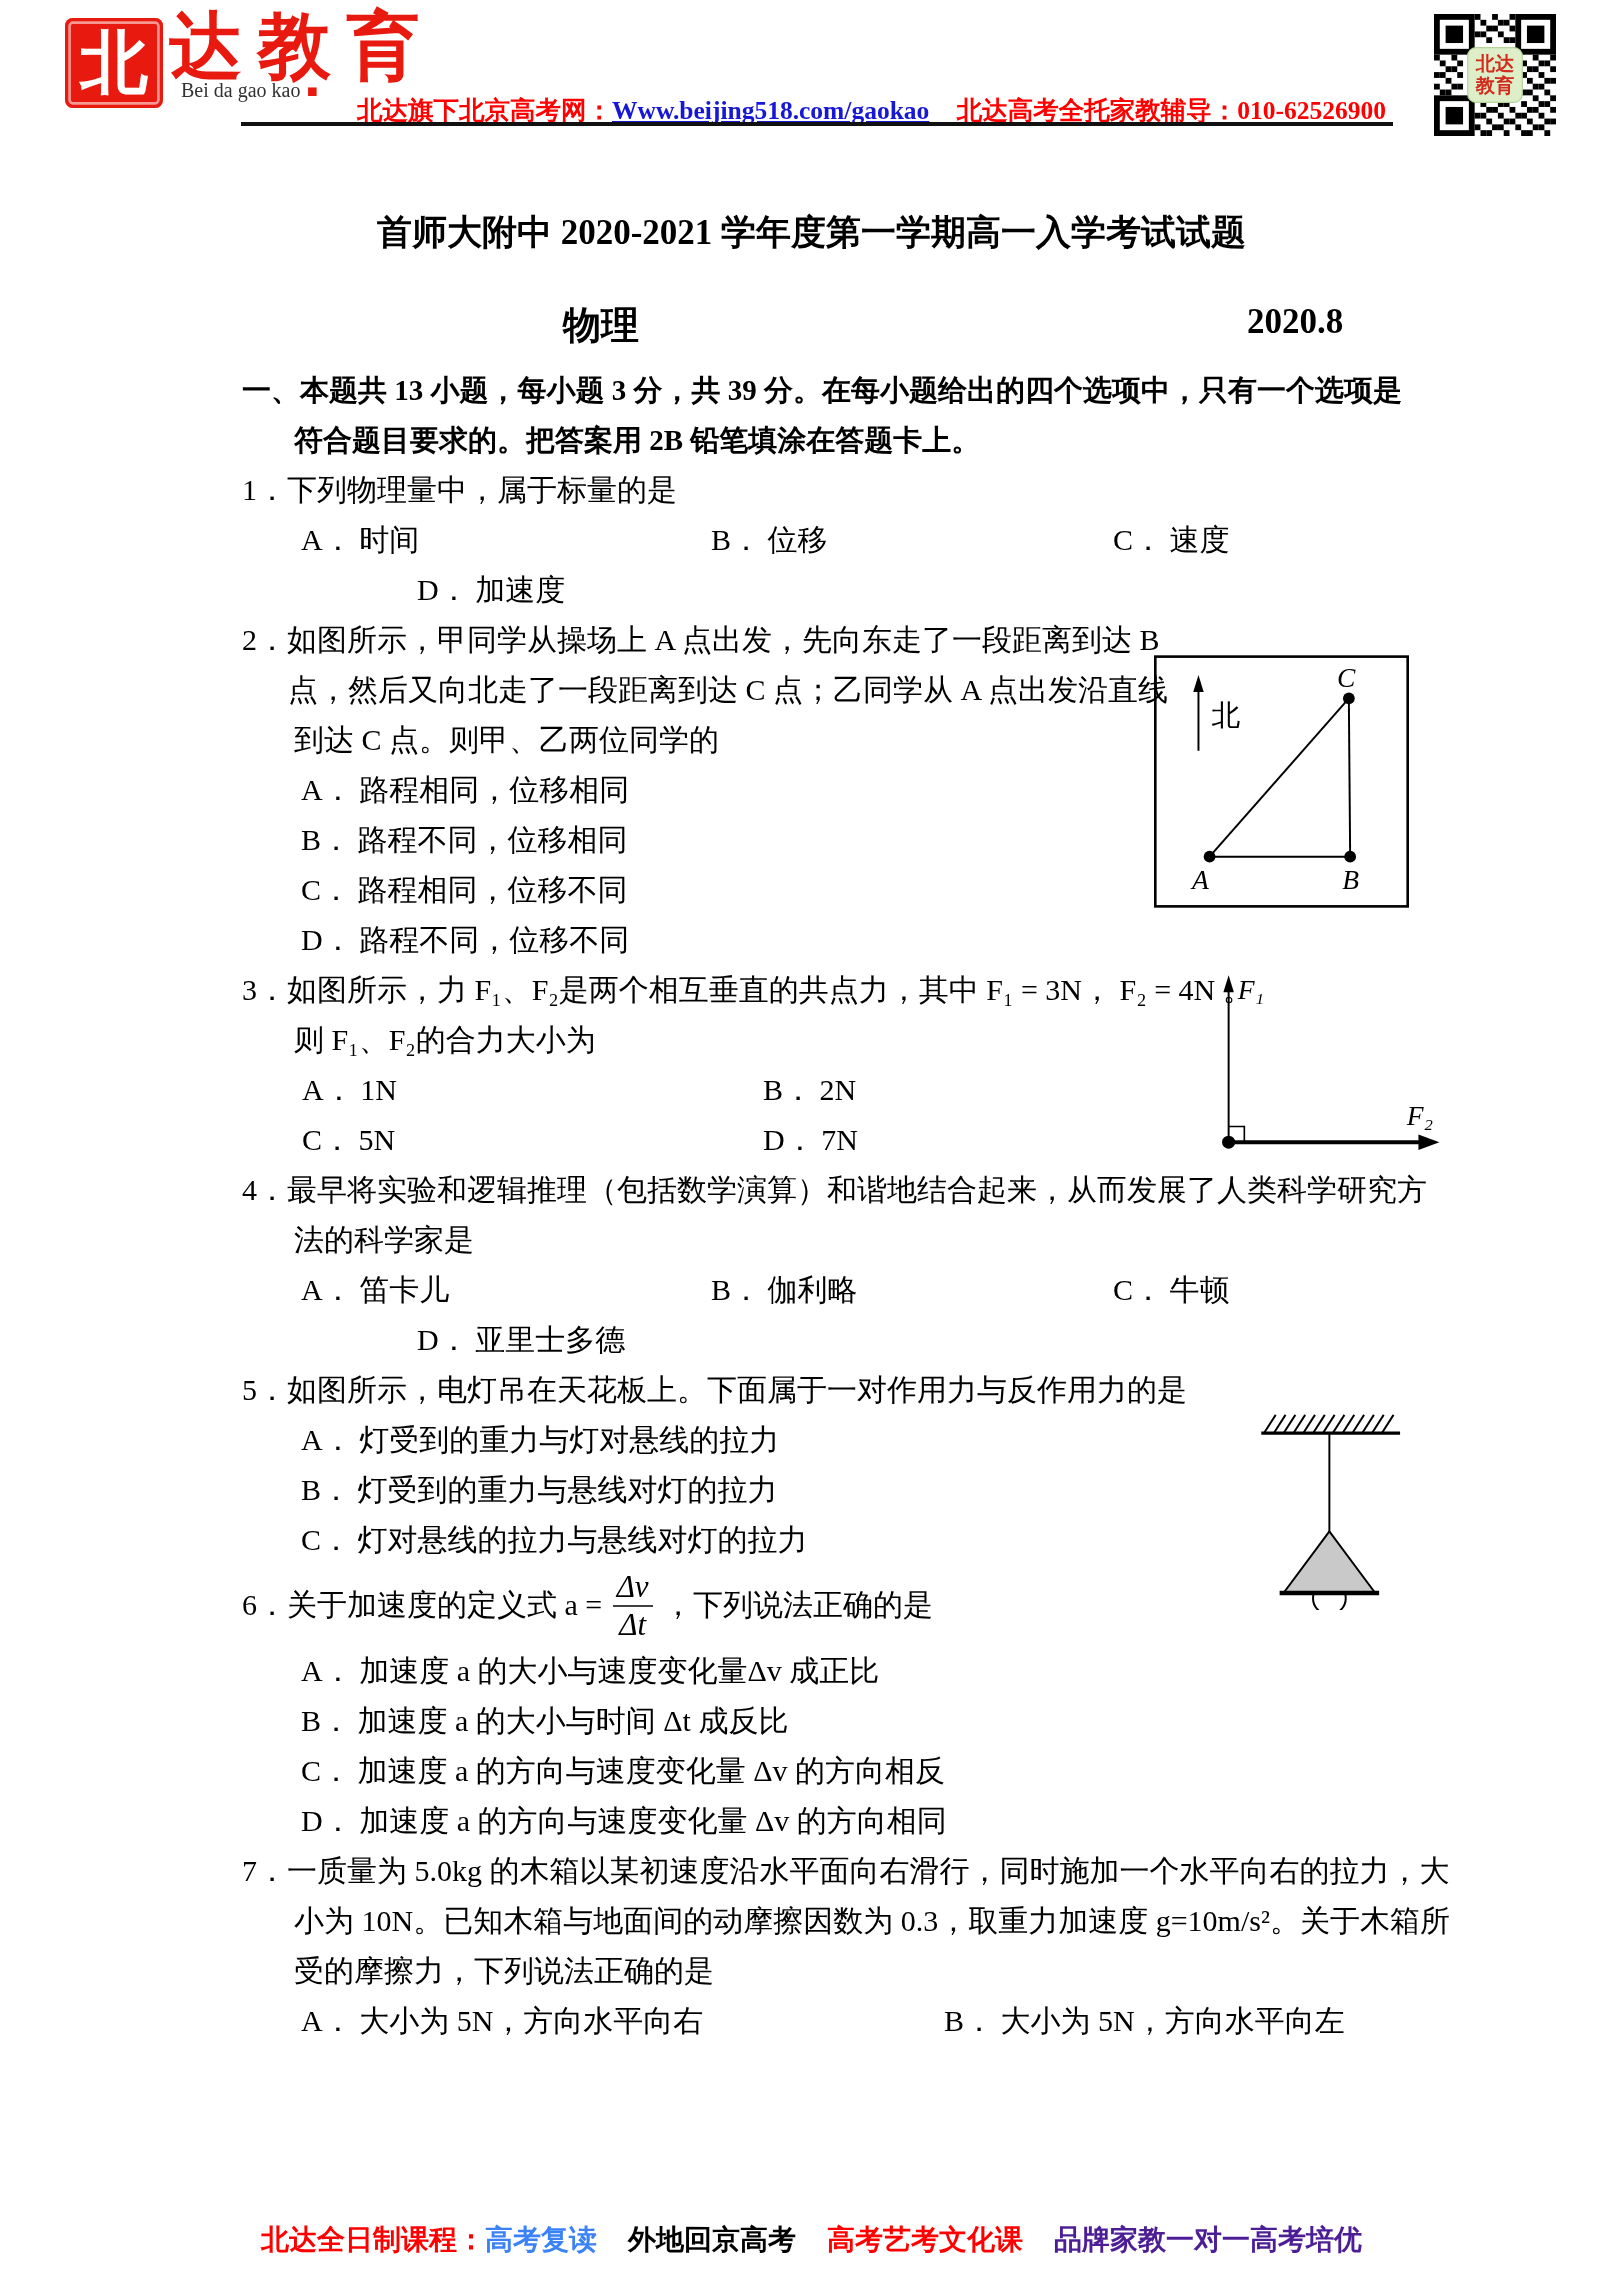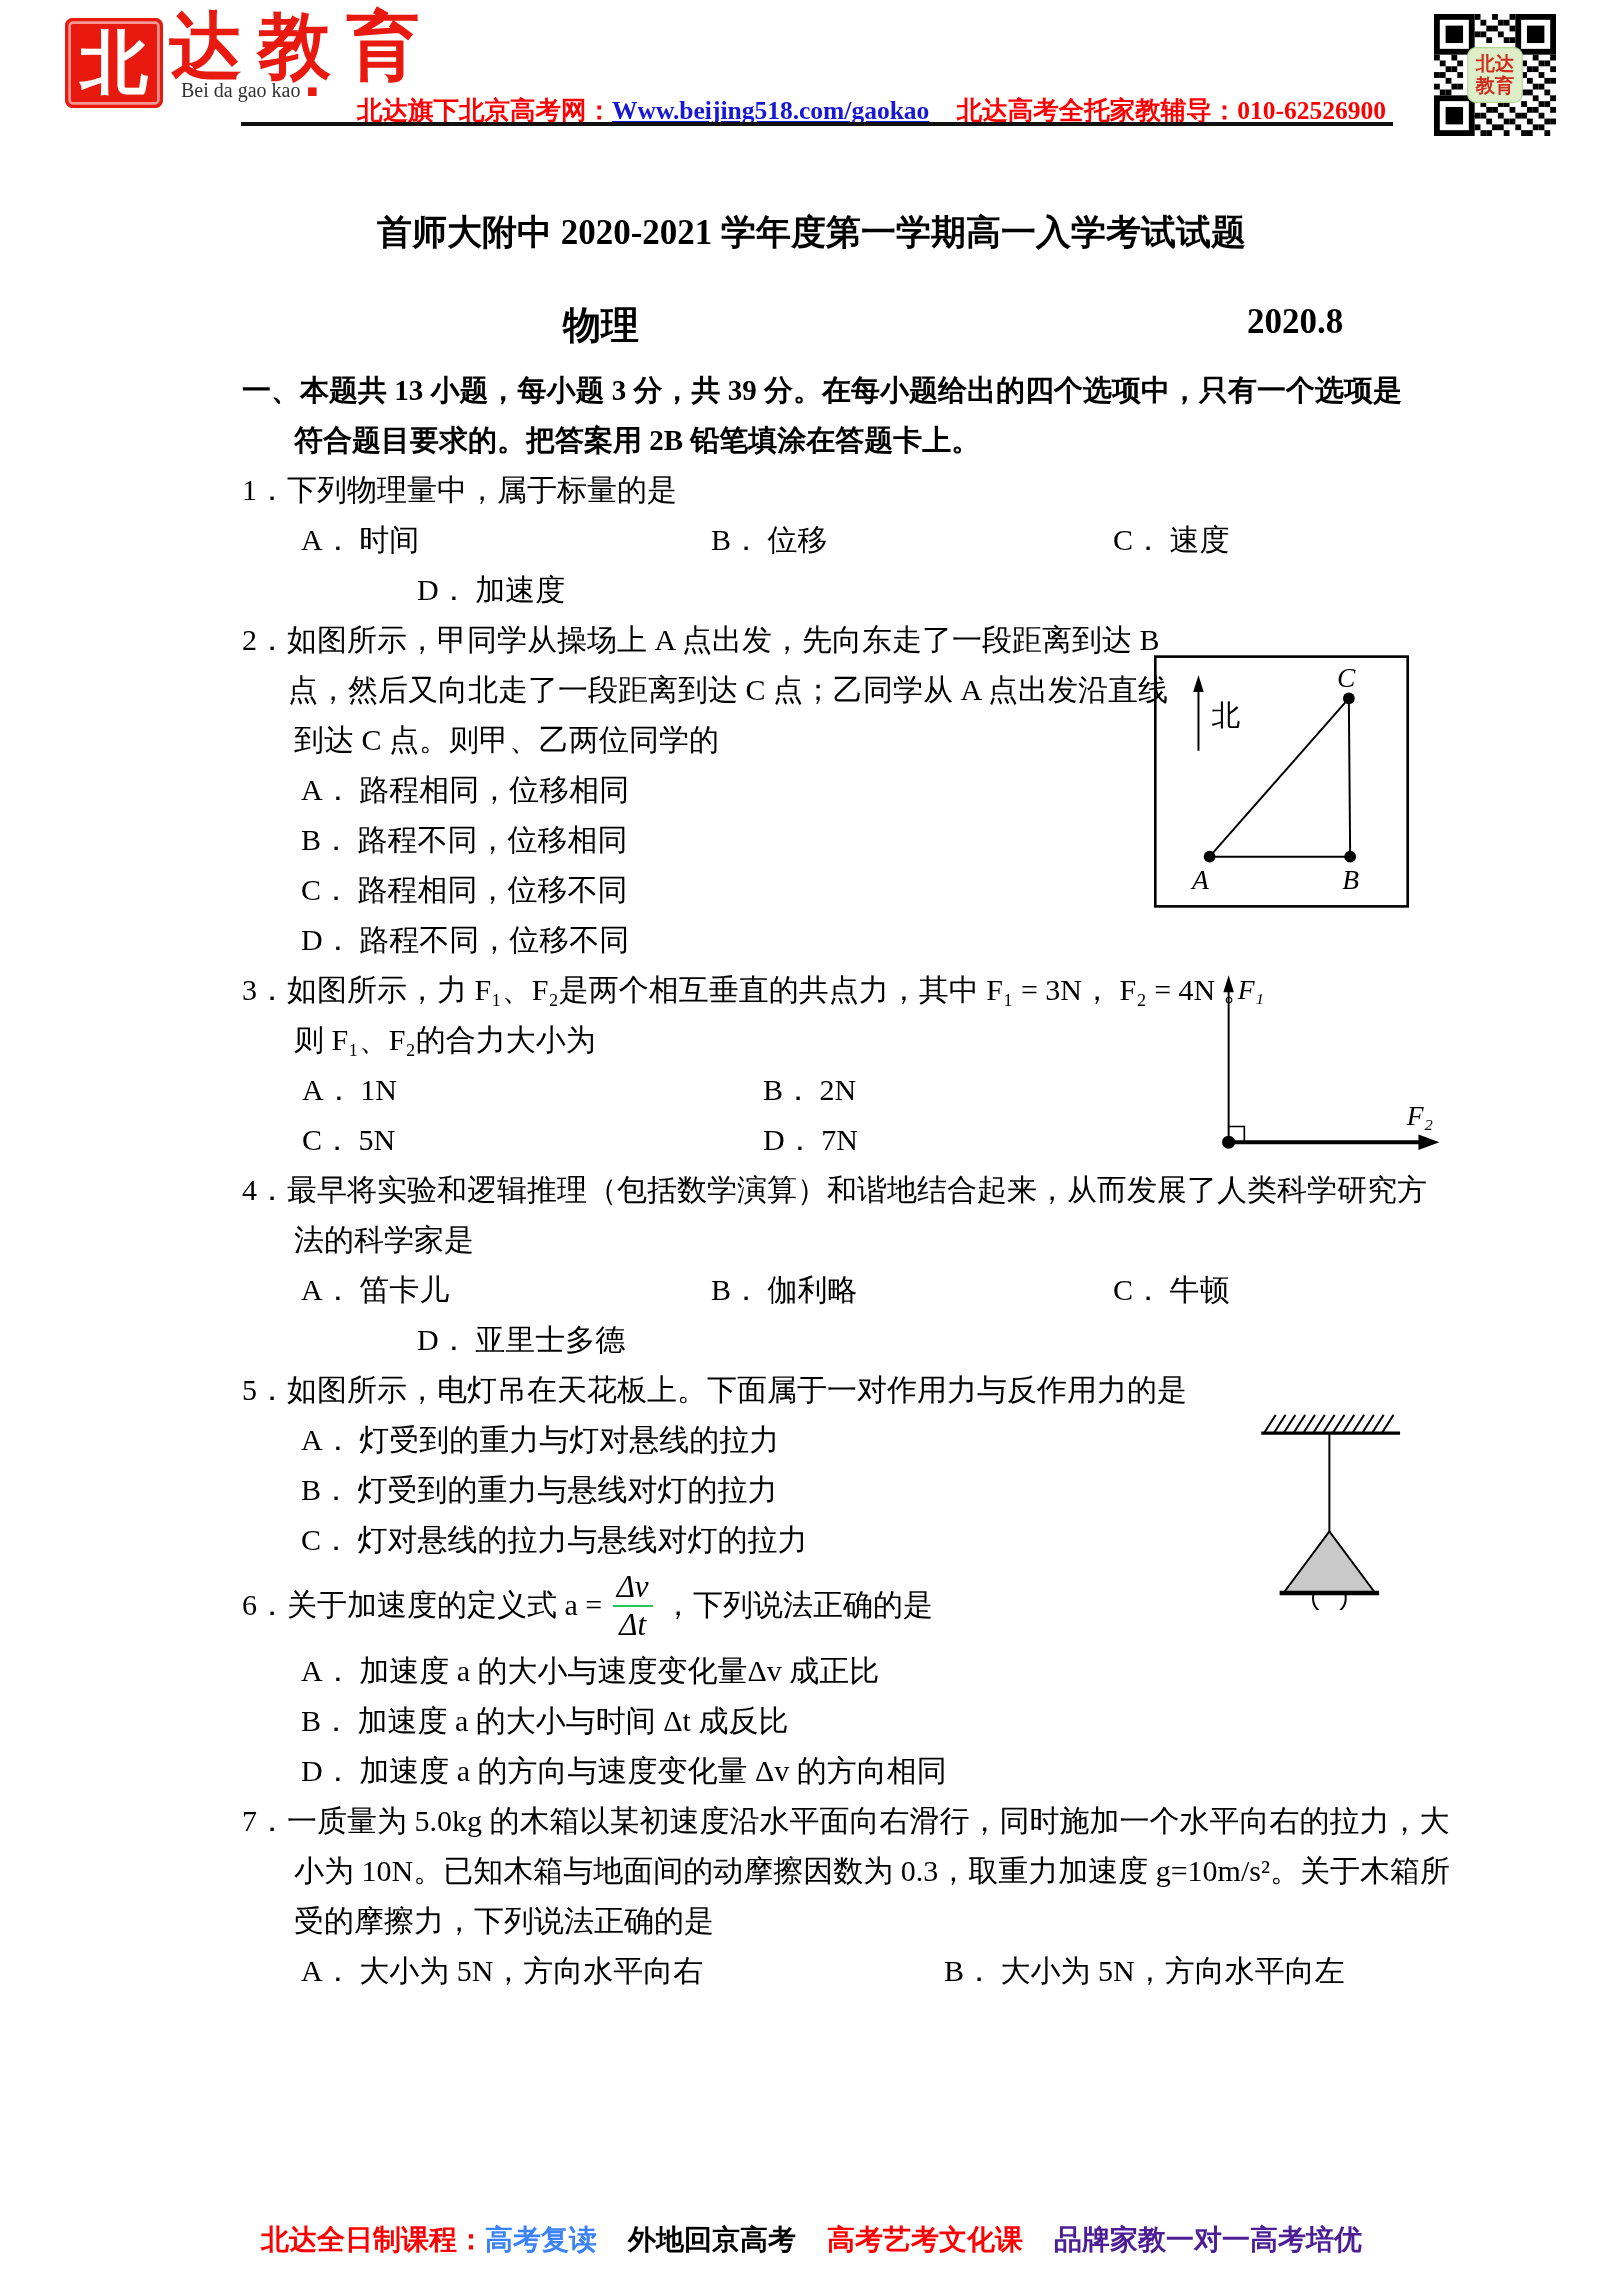--- a/index.html
+++ b/index.html
@@ -44,21 +44,21 @@
   .cols3 .c3{flex:1;}
   .cols2a .c1{margin-left:60px;width:461px;}
   .cols2a .c2{flex:1;}
   .cols2b .c1{margin-left:59px;width:643px;}
   .cols2b .c2{flex:1;}
   .olabel{margin-right:6.5px;}
   .q6line{display:flex;align-items:center;height:81px;white-space:nowrap;}
   .frac{display:inline-flex;flex-direction:column;align-items:center;margin:0 7.9px;
         font-size:31px;font-style:italic;line-height:1.15;}
   .frac .num,.frac .den{padding:0 6.5px;}
-  .frac .den{border-top:2px solid #22c55e;}
+  .frac .den{border-top:2px solid #404040;}
 
   
   .fig{position:absolute;}
   #fig-q2{left:1154px;top:655px;}
   #fig-q3{left:1188px;top:957px;}
   #fig-q5{left:1260px;top:1407px;}
 
   
   .footer{position:absolute;left:0;top:2225px;width:100%;display:flex;justify-content:center;
           gap:31px;font-size:28px;font-weight:bold;line-height:1.1;}
@@ -239,20 +239,21 @@
     <div class="q6line">
       <span>6．关于加速度的定义式 a =</span>
       <span class="frac">
         <span class="num">Δv</span>
         <span class="den">Δt</span>
       </span>
       <span>，下列说法正确的是</span>
     </div>
     <div class="line ind1"><span class="olabel">A．</span><span>加速度 a 的大小与速度变化量Δv 成正比</span></div>
     <div class="line ind1"><span class="olabel">B．</span><span>加速度 a 的大小与时间 Δt 成反比</span></div>
+    <div class="line ind1"><span class="olabel">C．</span><span>加速度 a 的方向与速度变化量 Δv 的方向相反</span></div>
     <div class="line ind1"><span class="olabel">D．</span><span>加速度 a 的方向与速度变化量 Δv 的方向相同</span></div>
 
     <div class="line">7．一质量为 5.0kg 的木箱以某初速度沿水平面向右滑行，同时施加一个水平向右的拉力，大</div>
     <div class="line hang2">小为 10N。已知木箱与地面间的动摩擦因数为 0.3，取重力加速度 g=10m/s²。关于木箱所</div>
     <div class="line hang2">受的摩擦力，下列说法正确的是</div>
     <div class="line cols2b">
       <span class="c1"><span class="olabel">A．</span><span>大小为 5N，方向水平向右</span></span>
       <span class="c2"><span class="olabel">B．</span><span>大小为 5N，方向水平向左</span></span>
     </div>
   </main>

